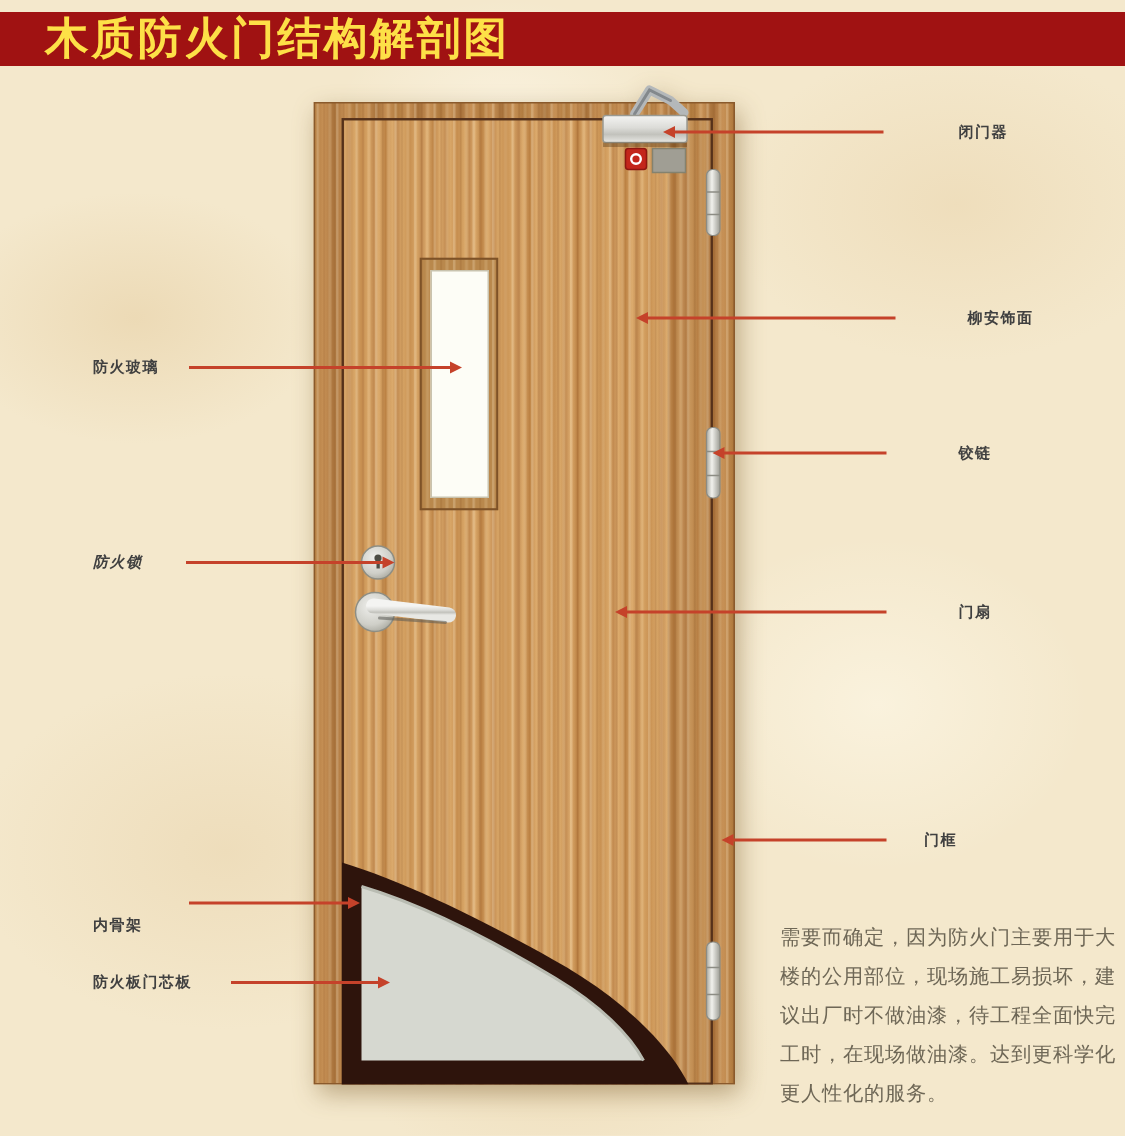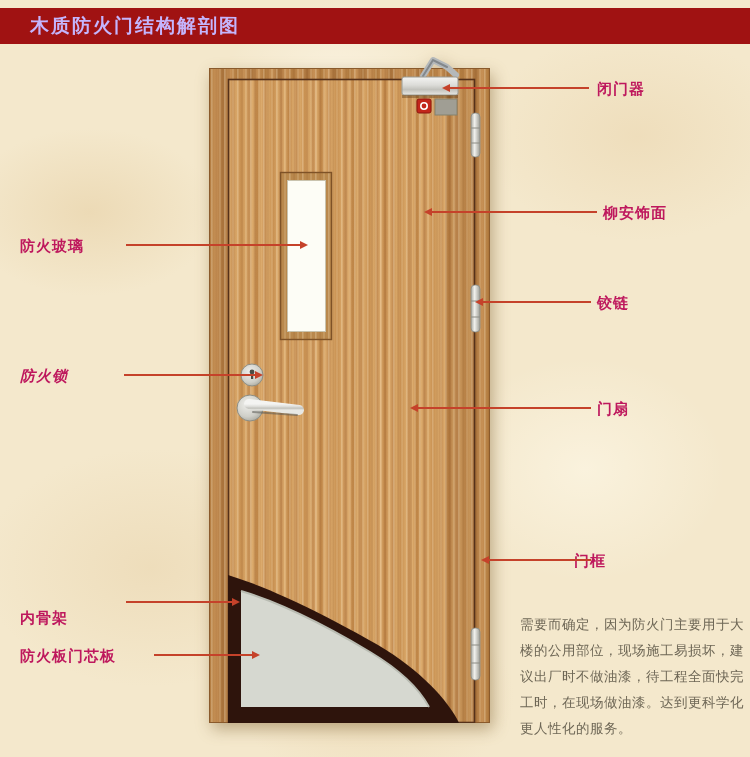--- a/index.html
+++ b/index.html
@@ -18,28 +18,28 @@
       radial-gradient(ellipse 200px 160px at 78% 62%, rgba(255,250,235,.55), transparent 70%),
       radial-gradient(ellipse 240px 170px at 20% 75%, rgba(224,196,148,.30), transparent 70%),
       radial-gradient(ellipse 200px 130px at 50% 92%, rgba(228,202,156,.35), transparent 70%),
       radial-gradient(ellipse 160px 110px at 45% 10%, rgba(255,250,238,.5), transparent 70%);
   }
   .banner{
     position:absolute;left:0;top:8px;width:750px;height:36px;
     background:#a01212;display:flex;align-items:center;
   }
   .banner h1{
-    margin:0 0 0 30px;font-size:19px;line-height:36px;font-weight:bold;
-    color:#c4b5fd;letter-spacing:2px;white-space:nowrap;
+    margin:0 0 0 30px;font-size:29px;line-height:36px;font-weight:bold;
+    color:#fde047;letter-spacing:2px;white-space:nowrap;
   }
   .door-wrap{position:absolute;left:209px;top:55px;width:281px;height:668px;}
   .door-wrap svg{filter:drop-shadow(3px 6px 8px rgba(120,88,40,.45));}
   .callout-label{
-    position:absolute;font-size:15px;line-height:17px;color:#be185d;
-    font-weight:600;letter-spacing:1px;white-space:nowrap;
+    position:absolute;font-size:10px;line-height:17px;color:#404040;
+    font-weight:600;letter-spacing:1px;white-space:nowrap;margin-left:42px;
   }
   .callout-label.r-align{}
   .leader{position:absolute;height:2px;background:#c5422a;}
   .leader .tip-r{
     position:absolute;right:-6px;top:-3px;width:0;height:0;
     border-left:8px solid #c5422a;border-top:4px solid transparent;border-bottom:4px solid transparent;
   }
   .leader .tip-l{
     position:absolute;left:-6px;top:-3px;width:0;height:0;
     border-right:8px solid #c5422a;border-top:4px solid transparent;border-bottom:4px solid transparent;

